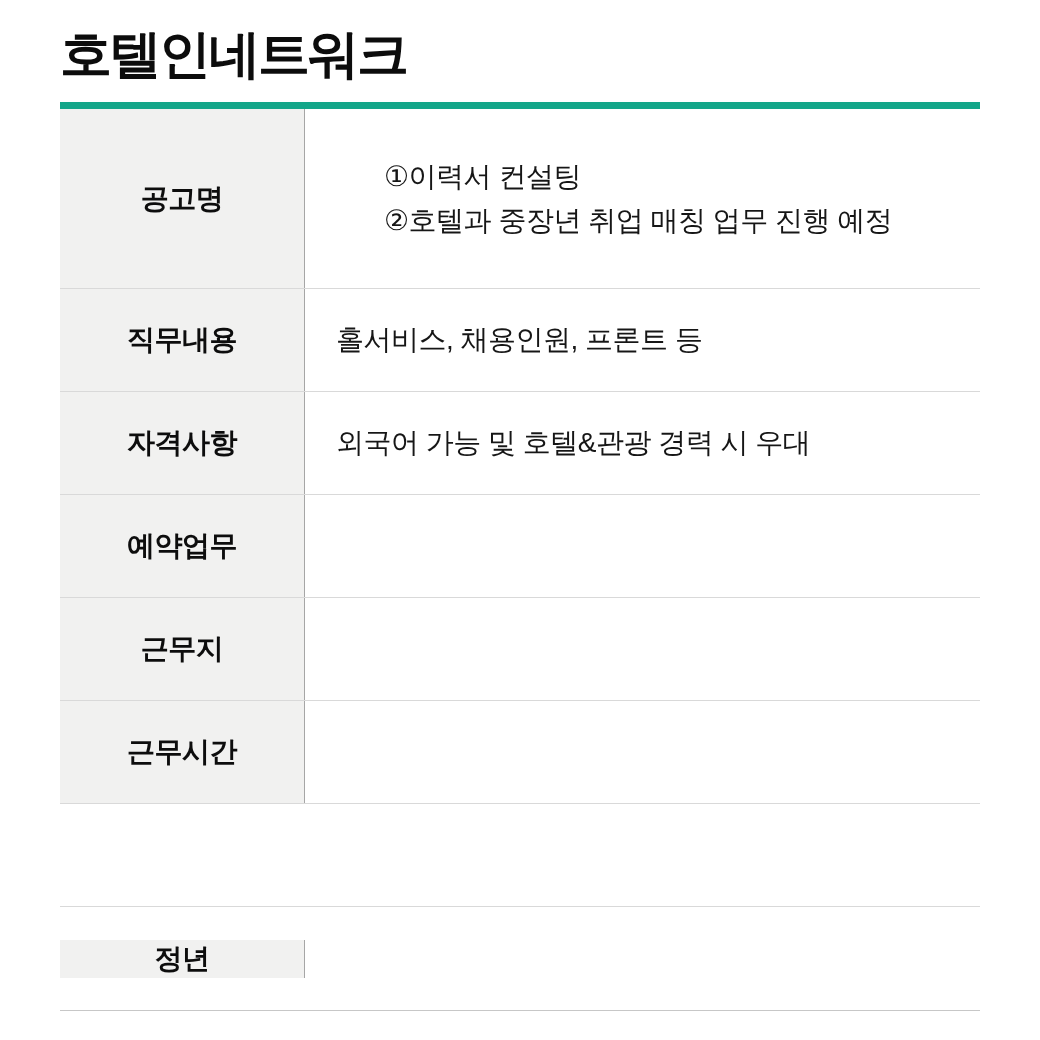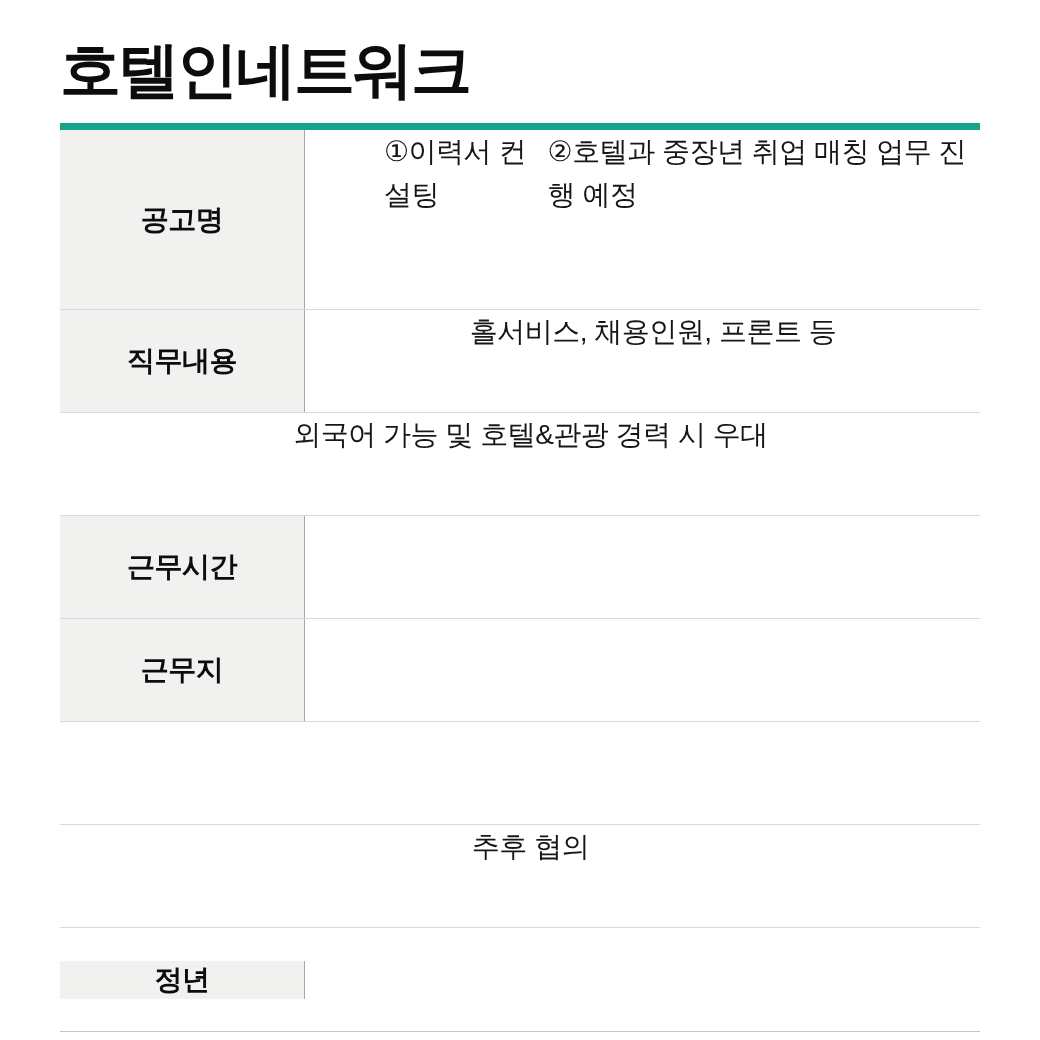--- a/index.html
+++ b/index.html
@@ -10,22 +10,22 @@
     font-family: "Liberation Sans", "DejaVu Sans", sans-serif;
     color: #111111;
     overflow: hidden;
   }
   .wrap {
     width: 1040px;
     height: 1040px;
     padding: 0 60px;
   }
   .page-title {
-    margin-top: 40px;
-    font-size: 61px;
+    margin-top: 28px;
+    font-size: 52px;
     font-weight: 800;
     letter-spacing: -2.5px;
     line-height: 1.0;
     color: #0c0c0c;
   }
   .accent-bar {
     margin-top: 22px;
     width: 920px;
     height: 7px;
     background: #13a689;
@@ -52,20 +52,21 @@
     justify-content: center;
     font-size: 28px;
     font-weight: 700;
     letter-spacing: -0.5px;
     color: #0d0d0d;
   }
   .value-cell {
     flex: 1;
     background: #ffffff;
     display: flex;
+    flex-direction: column;
     justify-content: center;
     padding-left: 31px;
     padding-right: 10px;
     font-size: 28px;
     font-weight: 400;
     letter-spacing: -0.5px;
     line-height: 1.55;
     color: #161616;
   }
   .value-line { display: block; }
@@ -90,40 +91,39 @@
     </div>
 
     <div class="row">
       <div class="label-cell">직무내용</div>
       <div class="value-cell">
         <span class="value-line">홀서비스, 채용인원, 프론트 등</span>
       </div>
     </div>
 
     <div class="row">
+      <div class="label-cell">자격사항</div>
       <div class="value-cell">
         <span class="value-line">외국어 가능 및 호텔&amp;관광 경력 시 우대</span>
       </div>
+    </div>
+
+    <div class="row">
+      <div class="label-cell">예약업무</div>
+    </div>
+
+    <div class="row">
+      <div class="label-cell">근무지</div>
     </div>
 
     <div class="row">
       <div class="label-cell">근무시간</div>
     </div>
 
     <div class="row">
-      <div class="label-cell">근무지</div>
-    </div>
-
-    <div class="row">
-    </div>
-
-    <div class="row">
-      <div class="value-cell">
-        <span class="value-line">추후 협의</span>
-      </div>
     </div>
 
     <div class="row">
       <div class="label-cell">정년</div>
     </div>
 
   </div>
 </div>
 
 </body></html>

